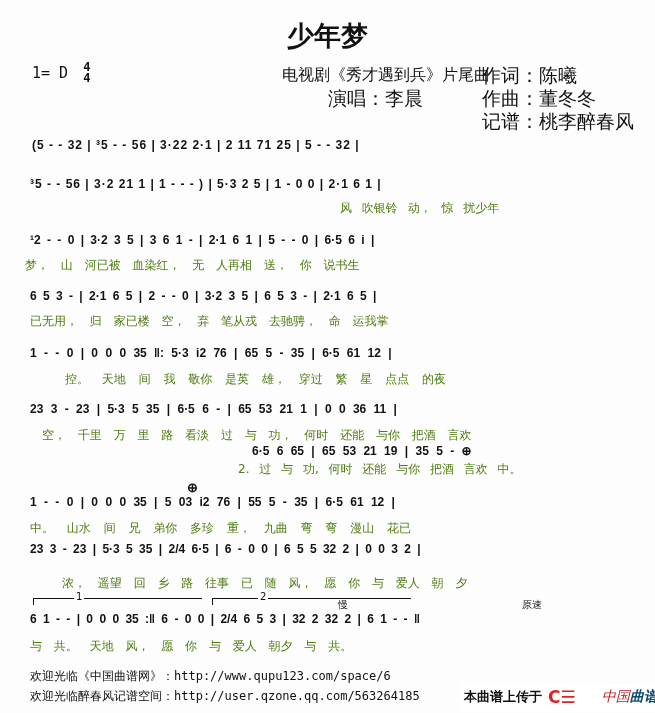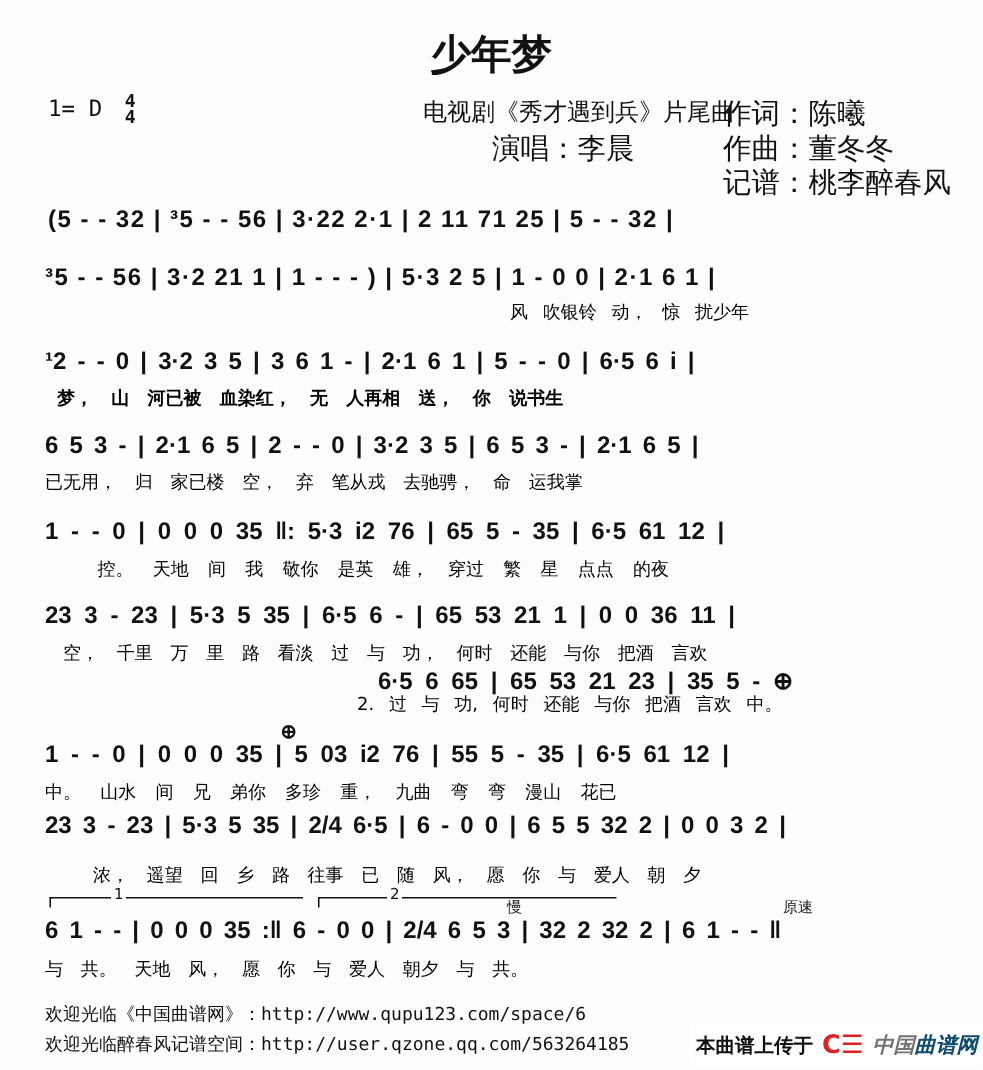--- a/index.html
+++ b/index.html
@@ -6,27 +6,27 @@
   body { width: 655px; height: 713px; position: relative; overflow: hidden;
          font-family: "DejaVu Sans", sans-serif; color: #111; }
   .abs { position: absolute; white-space: nowrap; }
   .title { left: 0; width: 655px; top: 18px; text-align: center; font-family: "DejaVu Serif", serif;
            font-size: 27px; font-weight: bold; }
   .key { left: 32px; top: 62px; font-family: "DejaVu Sans Mono", monospace; font-size: 15px; }
   .frac { display: inline-block; vertical-align: middle; text-align: center; font-size: 12px; line-height: 11px; font-weight: bold; margin-left: 6px; }
   .frac span { display: block; }
   .meta { font-size: 19px; font-family: "DejaVu Serif", serif; }
   .meta.small { font-size: 16px; }
-  .notes { font-family: "Liberation Sans", sans-serif; font-weight: bold; font-size: 16px; }
-  .lyr { font-family: "DejaVu Sans", sans-serif; font-size: 12px; color: #000000; }
+  .notes { font-family: "Liberation Sans", sans-serif; font-weight: bold; font-size: 12px; }
+  .lyr { font-family: "DejaVu Sans", sans-serif; font-size: 12px; color: #4d7c0f; }
   .footer { font-size: 12px; font-family: "DejaVu Sans Mono", monospace; }
   .footer .cn { font-family: "DejaVu Serif", serif; }
   .badge { right: 0; top: 682px; width: 195px; height: 30px; background: #fff; font-size: 13px; font-weight: bold; display: flex; align-items: center; gap: 6px; padding-left: 4px; box-sizing: border-box; }
   .logo-c { color: #d22; font-size: 17px; font-weight: bold; }
-  .logo-a { color: #737373; font-style: italic; font-weight: bold; font-size: 14px; }
+  .logo-a { color: #b91c1c; font-style: italic; font-weight: normal; font-size: 14px; margin-left: 20px; }
   .logo-b { color: #0c4a6e; font-style: italic; font-weight: bold; font-size: 14px; }
   .volta { position: absolute; height: 6px; border-top: 1px solid #111; border-left: 1px solid #111; }
   .volta span { position: absolute; top: -8px; font-size: 10px; background: #fdfdfd; padding: 0 2px; }
   .tiny { font-size: 10px; font-family: "DejaVu Serif", serif; }
 </style>
 </head>
 <body>
 
 <div class="abs title">少年梦</div>
 <div class="abs key">
@@ -41,32 +41,32 @@
 <div class="abs meta" style="left:328px;top:86px;">演唱：李晨</div>
 <div class="abs meta" style="left:482px;top:86px;">作曲：董冬冬</div>
 <div class="abs meta" style="left:482px;top:109px;">记谱：桃李醉春风</div>
 
 <div class="abs notes" style="left:32px;top:138px;letter-spacing:1px;">(5 - - 32 | ³5 - - 56 | 3·22 2·1 | 2 11 71 25 | 5 - - 32 |</div>
 
 <div class="abs notes" style="left:30px;top:177px;letter-spacing:1px;">³5 - - 56 | 3·2 21 1 | 1 - - - ) | 5·3 2 5 | 1 - 0 0 | 2·1 6 1 |</div>
 <div class="abs lyr" style="left:340px;top:200px;word-spacing:6px;">风 吹银铃 动， 惊 扰少年</div>
 
 <div class="abs notes" style="left:30px;top:233px;word-spacing:3px;">¹2 - - 0 | 3·2 3 5 | 3 6 1 - | 2·1 6 1 | 5 - - 0 | 6·5 6 i |</div>
-<div class="abs lyr" style="left:38px;top:257px;word-spacing:8px;font-weight:bold;">梦， 山 河已被 血染红， 无 人再相 送， 你 说书生</div>
+<div class="abs lyr" style="left:25px;top:257px;word-spacing:8px;">梦， 山 河已被 血染红， 无 人再相 送， 你 说书生</div>
 
 <div class="abs notes" style="left:30px;top:289px;word-spacing:3px;">6 5 3 - | 2·1 6 5 | 2 - - 0 | 3·2 3 5 | 6 5 3 - | 2·1 6 5 |</div>
 <div class="abs lyr" style="left:30px;top:313px;word-spacing:8px;">已无用， 归 家已楼 空， 弃 笔从戎 去驰骋， 命 运我掌</div>
 
 <div class="abs notes" style="left:30px;top:346px;word-spacing:4px;">1 - - 0 | 0 0 0 35 ‖: 5·3 i2 76 | 65 5 - 35 | 6·5 61 12 |</div>
 <div class="abs lyr" style="left:30px;top:371px;word-spacing:9px;margin-left:35px;">控。 天地 间 我 敬你 是英 雄， 穿过 繁 星 点点 的夜</div>
 
 <div class="abs notes" style="left:30px;top:402px;word-spacing:4px;">23 3 - 23 | 5·3 5 35 | 6·5 6 - | 65 53 21 1 | 0 0 36 11 |</div>
 <div class="abs lyr" style="left:42px;top:427px;word-spacing:8px;">空， 千里 万 里 路 看淡 过 与 功， 何时 还能 与你 把酒 言欢</div>
 
-<div class="abs notes" style="left:252px;top:444px;word-spacing:4px;">6·5 6 65 | 65 53 21 23 | 35 5 - ⊕</div>
+<div class="abs notes" style="left:252px;top:444px;word-spacing:4px;">6·5 6 65 | 65 53 21 19 | 35 5 - ⊕</div>
 <div class="abs lyr" style="left:238px;top:461px;word-spacing:6px;">2. 过 与 功, 何时 还能 与你 把酒 言欢 中。</div>
 
 <div class="abs notes" style="left:30px;top:495px;word-spacing:4px;">1 - - 0 | 0 0 0 35 | 5 03 i2 76 | 55 5 - 35 | 6·5 61 12 |</div>
 <div class="abs lyr" style="left:30px;top:520px;word-spacing:9px;">中。 山水 间 兄 弟你 多珍 重， 九曲 弯 弯 漫山 花已</div>
 <div class="abs notes" style="left:187px;top:480px;font-size:13px;">⊕</div>
 
 <div class="abs notes" style="left:30px;top:542px;word-spacing:3px;">23 3 - 23 | 5·3 5 35 | 2/4 6·5 | 6 - 0 0 | 6 5 5 32 2 | 0 0 3 2 |</div>
 <div class="abs lyr" style="left:42px;top:575px;word-spacing:8px;margin-left:20px;">浓， 遥望 回 乡 路 往事 已 随 风， 愿 你 与 爱人 朝 夕</div>
 
 <div class="volta" style="left:33px;top:598px;width:168px;">

